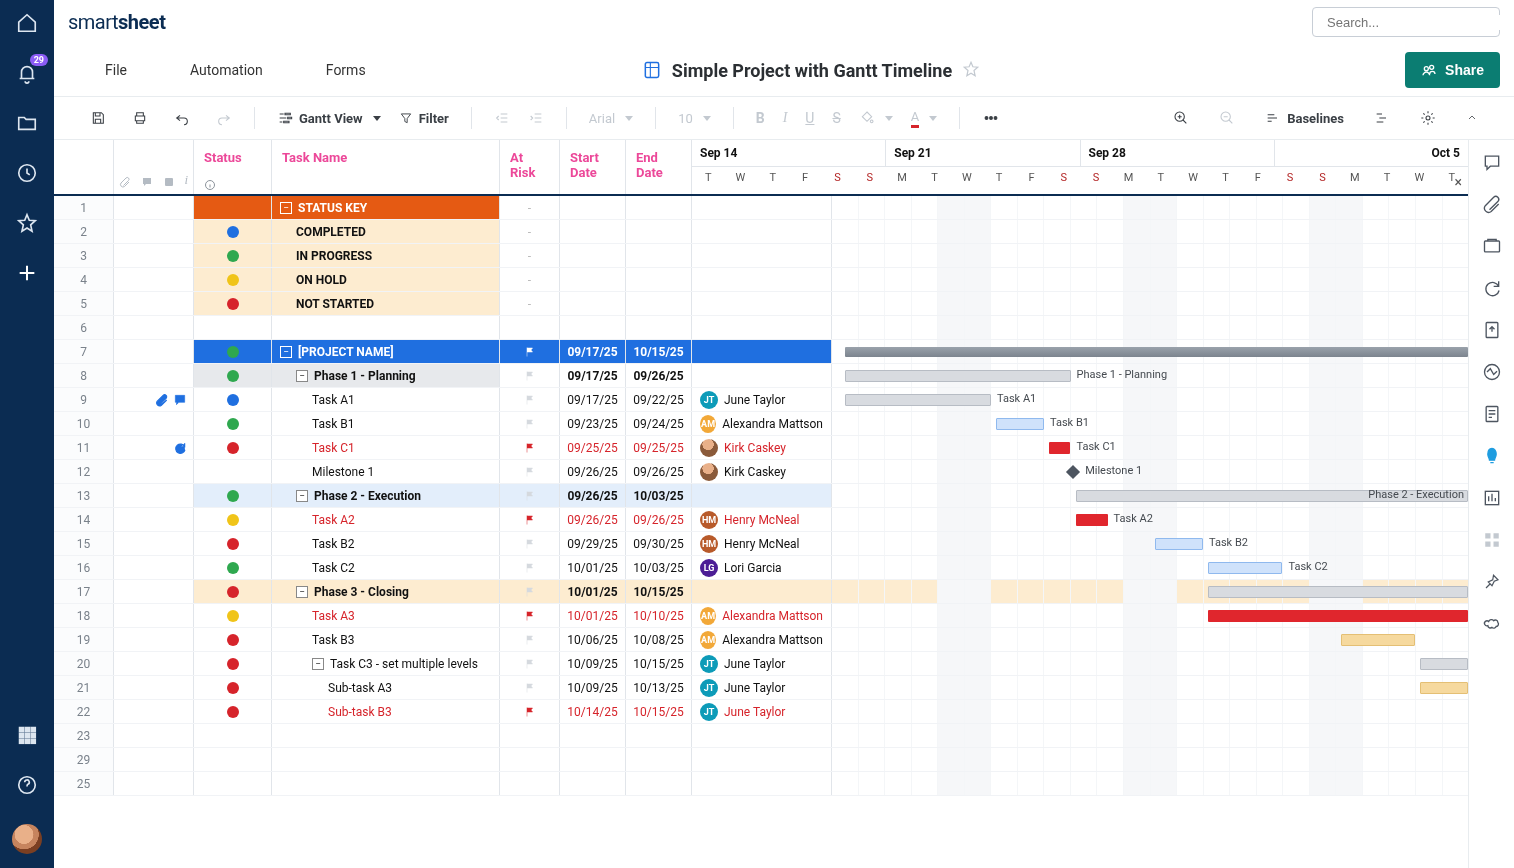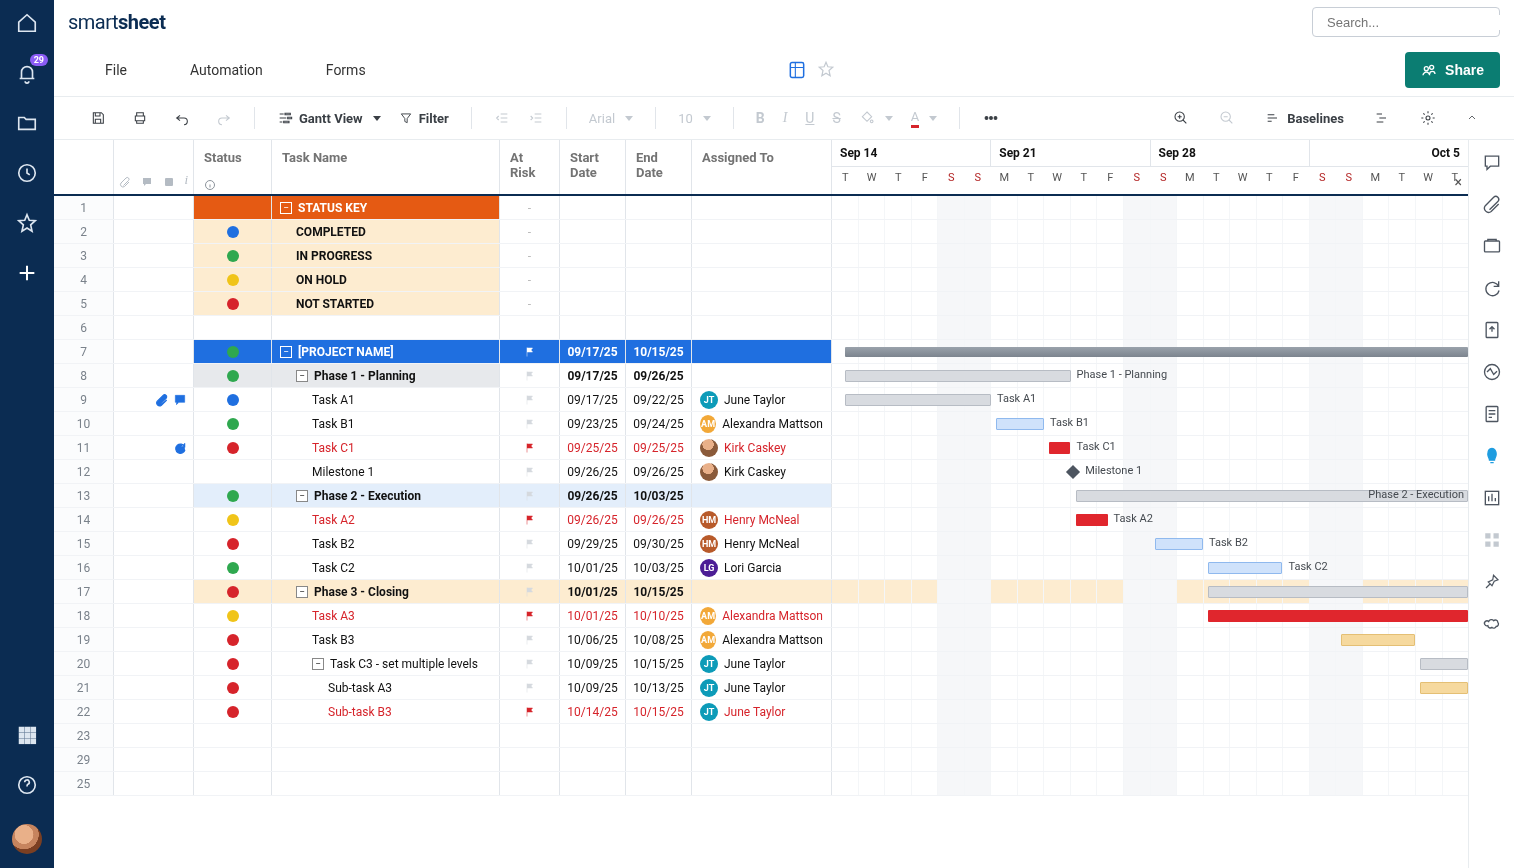--- a/index.html
+++ b/index.html
@@ -38,21 +38,21 @@
   .caret { width:0; height:0; border-left:4px solid transparent; border-right:4px solid transparent; border-top:5px solid #3a3f45; margin-left:4px;}
   .caret.light { border-top-color:#c3c9d0; }
   .tb-arial { color:#c3c9d0; font-size:13px; }
   .tb-num { color:#c3c9d0; font-size:13px; }
   .underline-red { border-bottom:3px solid #d6242b; padding-bottom:1px;}
   
   .main { position:absolute; left:54px; top:140px; right:46px; bottom:0; }
   .colhdr { height:56px; border-bottom:2px solid #0b2c52; display:flex; background:#fff;}
   .rownum-col { width:60px; border-right:1px solid #e1e5ea; }
   .indcol { width:80px; display:flex; align-items:flex-end; justify-content:space-around; padding-bottom:6px; color:#b4bbc3; border-right:1px solid #e1e5ea;}
-  .col { border-right:1px solid #e1e5ea; padding:10px 10px 0 10px; font-weight:700; color:#737373; font-size:13px; display:flex; flex-direction:column; justify-content:flex-start;}
+  .col { border-right:1px solid #e1e5ea; padding:10px 10px 0 10px; font-weight:700; color:#ec4899; font-size:13px; display:flex; flex-direction:column; justify-content:flex-start;}
   .col .sub { font-weight:700; }
   .col-status { width:78px; }
   .col-task { flex:0 0 228px; width:228px;}
   .col-risk { width:60px; text-align:left; }
   .col-date { width:66px; }
   .col-assign { width:140px; }
   .gantt-hdr { flex:1; display:flex; flex-direction:column; position:relative;}
   .gantt-weeks { height:28px; display:flex; border-bottom:1px solid #e1e5ea;}
   .gantt-week { flex:1; padding:6px 8px 0 8px; font-weight:700; font-size:12px; border-right:1px solid #e1e5ea;}
   .gantt-week:last-child { border-right:none;}
@@ -210,20 +210,21 @@
       <span>Share</span>
     </button>
   </div>
 
   <div class="doc-title">
     <div class="inner">
       <svg class="doc-icon" viewBox="0 0 24 24">
           <rect x="4" y="3" width="16" height="18" rx="2" fill="none" stroke="#1f6fe0" stroke-width="1.8"></rect>
           <path d="M4 9 H20 M10 3 V21" stroke="#1f6fe0" stroke-width="1.3"></path>
         </svg>
+      <span class="ttl">Simple Project with Gantt Timeline</span>
       <span class="star"><svg width="18" height="18" viewBox="0 0 24 24" fill="none" stroke="#c3c9d0" stroke-width="1.6">
             <path d="M12 3 L14.5 9 L21 9.5 L16 14 L17.5 21 L12 17.5 L6.5 21 L8 14 L3 9.5 L9.5 9 Z"></path>
           </svg></span>
     </div>
   </div>
 
   <div class="toolbar">
     <div class="tb-group">
       <span class="tb-btn">
           <svg width="16" height="16" viewBox="0 0 24 24">
@@ -380,23 +381,20 @@
         <span>At Risk</span>
       </div>
     <div class="col col-date">
         <span>Start</span>
         <span class="sub">Date</span>
       </div>
     <div class="col col-date">
         <span>End</span>
         <span class="sub">Date</span>
       </div>
-    <div class="col col-assign">
-        <span>Assigned To</span>
-      </div>
     <div class="gantt-hdr">
       <div class="gantt-weeks" id="gweeks">
           <div class="gantt-week">Sep 14</div>
           <div class="gantt-week">Sep 21</div>
           <div class="gantt-week">Sep 28</div>
           <div class="gantt-week" style="text-align: right;">Oct 5</div>
         </div>
       <div class="gantt-days" id="gdays">
           <span class="close-x">×</span>
           <div class="gantt-day">T</div>

